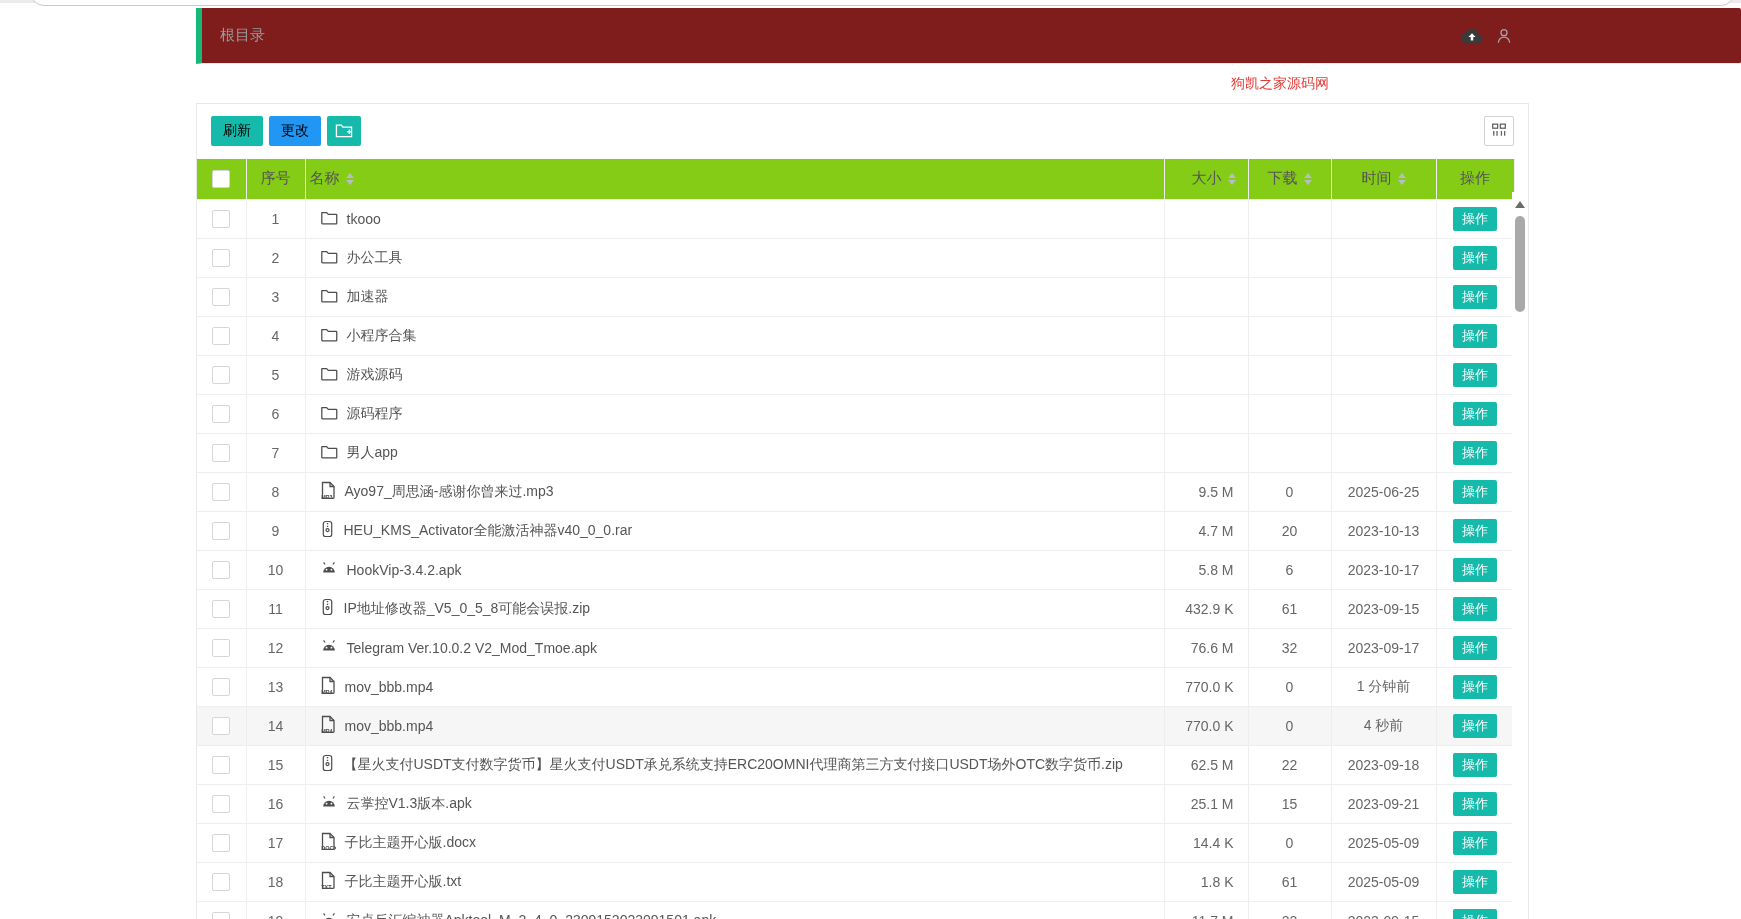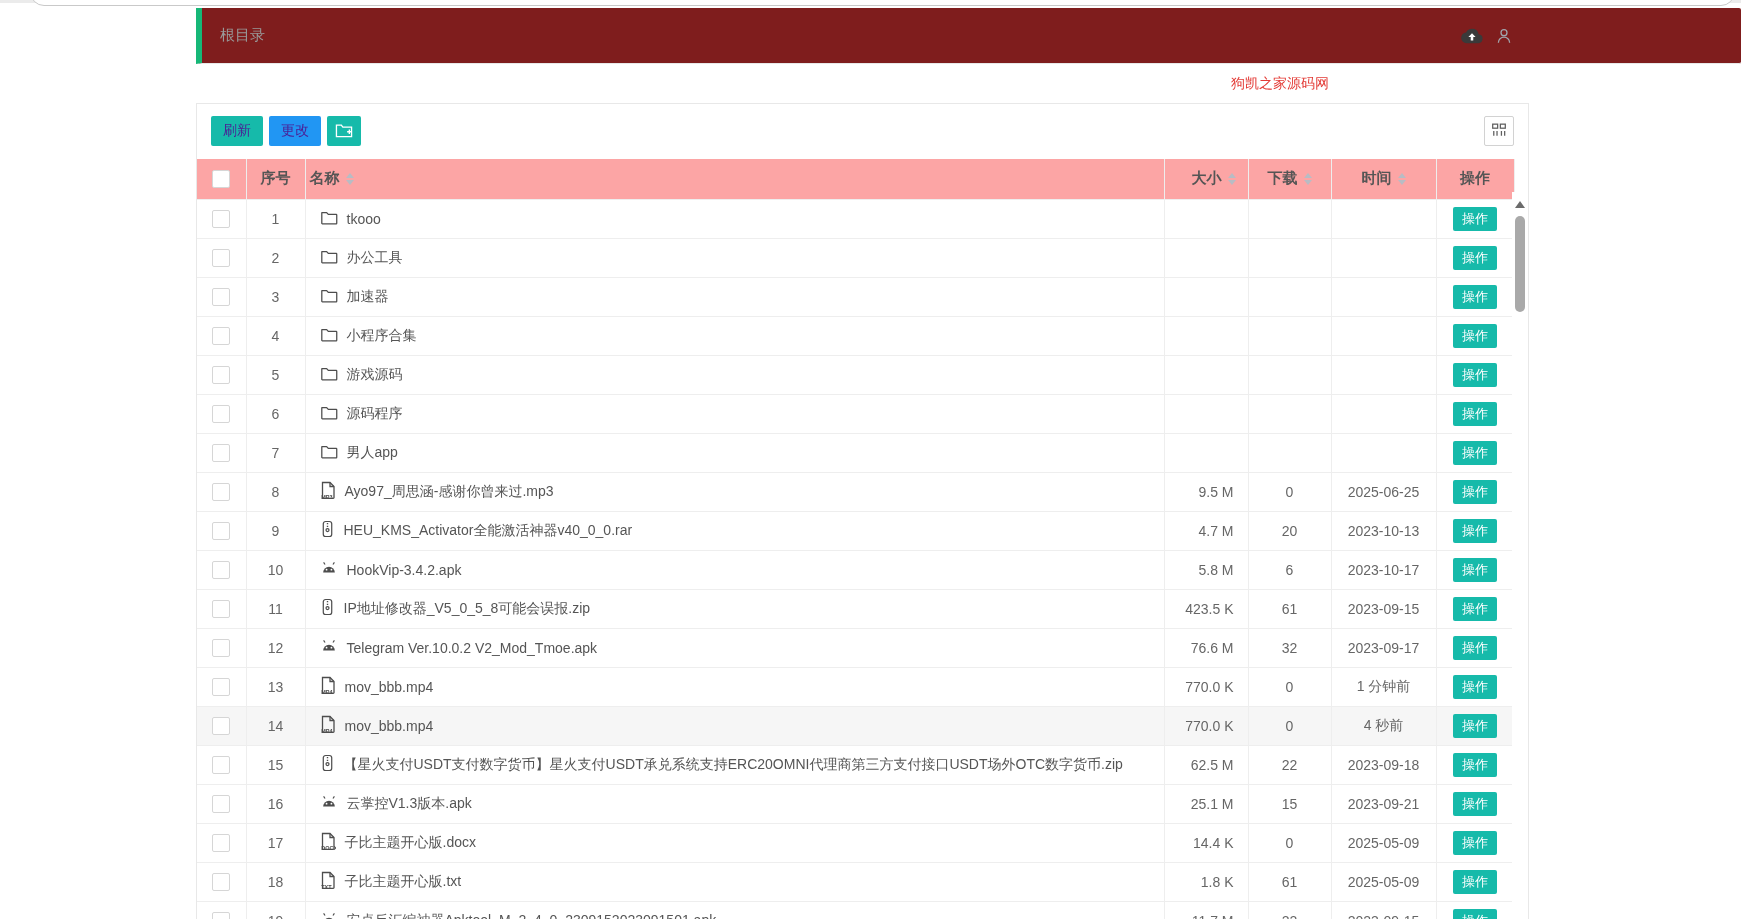--- a/index.html
+++ b/index.html
@@ -19,33 +19,33 @@
   .band-icons { position:absolute; right:228px; top:0; height:100%; display:flex; align-items:center; gap:12px; }
   .icon-btn { display:inline-flex; cursor:pointer; }
 
   
   .promo { position:absolute; top:75px; left:1231px; color:#e33b36; font-size:14px; cursor:pointer;font-family:Liberation Serif, serif; }
 
   
   .card { position:absolute; top:103px; left:196px; width:1333px; height:817px;
     background:#fff; border:1px solid #e8e8e8; }
   .toolbar { position:relative; height:48px; padding:12px 14px 0 14px; display:flex; gap:6px; }
-  .btn { border:none; border-radius:2px; height:30px; color:#4c1d95; font-size:14px;
+  .btn { border:none; border-radius:2px; height:30px; color:#000000; font-size:14px;
     padding:0 12px; cursor:pointer; font-family:inherit; display:inline-flex; align-items:center; justify-content:center; }
   .btn-teal { background:#16baaa; }
   .btn-blue { background:#2196f3; }
   .btn-icon-only { width:34px; padding:0; }
   .tool-right { position:absolute; right:14px; top:12px; width:30px; height:30px;
     border:1px solid #d2d2d2; border-radius:2px; background:#fff; display:flex;
     align-items:center; justify-content:center; cursor:pointer; }
 
   
   table { border-collapse:collapse; table-layout:fixed; width:1317px; margin-top:7px; }
   th, td { border:1px solid #eeeeee; border-top:none; overflow:hidden; white-space:nowrap; }
-  th { height:40px; font-size:15px; color:#555; font-weight:bold; background:#fca5a5; }
+  th { height:40px; font-size:15px; color:#555; font-weight:normal; background:#84cc16; }
   tr.body-row { height:39px; }
   th:first-child, td:first-child { border-left:none; }
   thead tr th { border-top:1px solid #e8e8e8; border-top:none; }
   .col-check { width:49px; }
   .col-index { width:59px; }
   .col-name  { width:859px; }
   .col-size  { width:84px; }
   .col-dl    { width:83px; }
   .col-time  { width:105px; }
   .col-op    { width:78px; }
@@ -350,21 +350,21 @@
           <td class="cell-name">
             <span class="name-wrap">
               <span><svg width="15" height="18" viewBox="0 0 16 19" fill="none" stroke="#4d4d4d" stroke-width="1.3">
                   <rect x="3.5" y="1.5" width="9" height="16" rx="2.5"></rect>
                   <path d="M8 3v1.4M8 6v1.4" stroke-width="1.5"></path>
                   <circle cx="8" cy="10.6" r="1.6"></circle>
                 </svg></span>
               <span>IP地址修改器_V5_0_5_8可能会误报.zip</span>
             </span>
           </td>
-          <td class="cell-size">423.5 K</td>
+          <td class="cell-size">432.9 K</td>
           <td class="cell-dl">61</td>
           <td class="cell-time">2023-09-15</td>
           <td class="cell-op"><button class="op-btn">操作</button></td>
         </tr>
         <tr class="body-row">
           <td class="cell-check"><span class="checkbox"></span></td>
           <td class="cell-index">12</td>
           <td class="cell-name">
             <span class="name-wrap">
               <span><svg width="18" height="17" viewBox="0 0 20 18">

